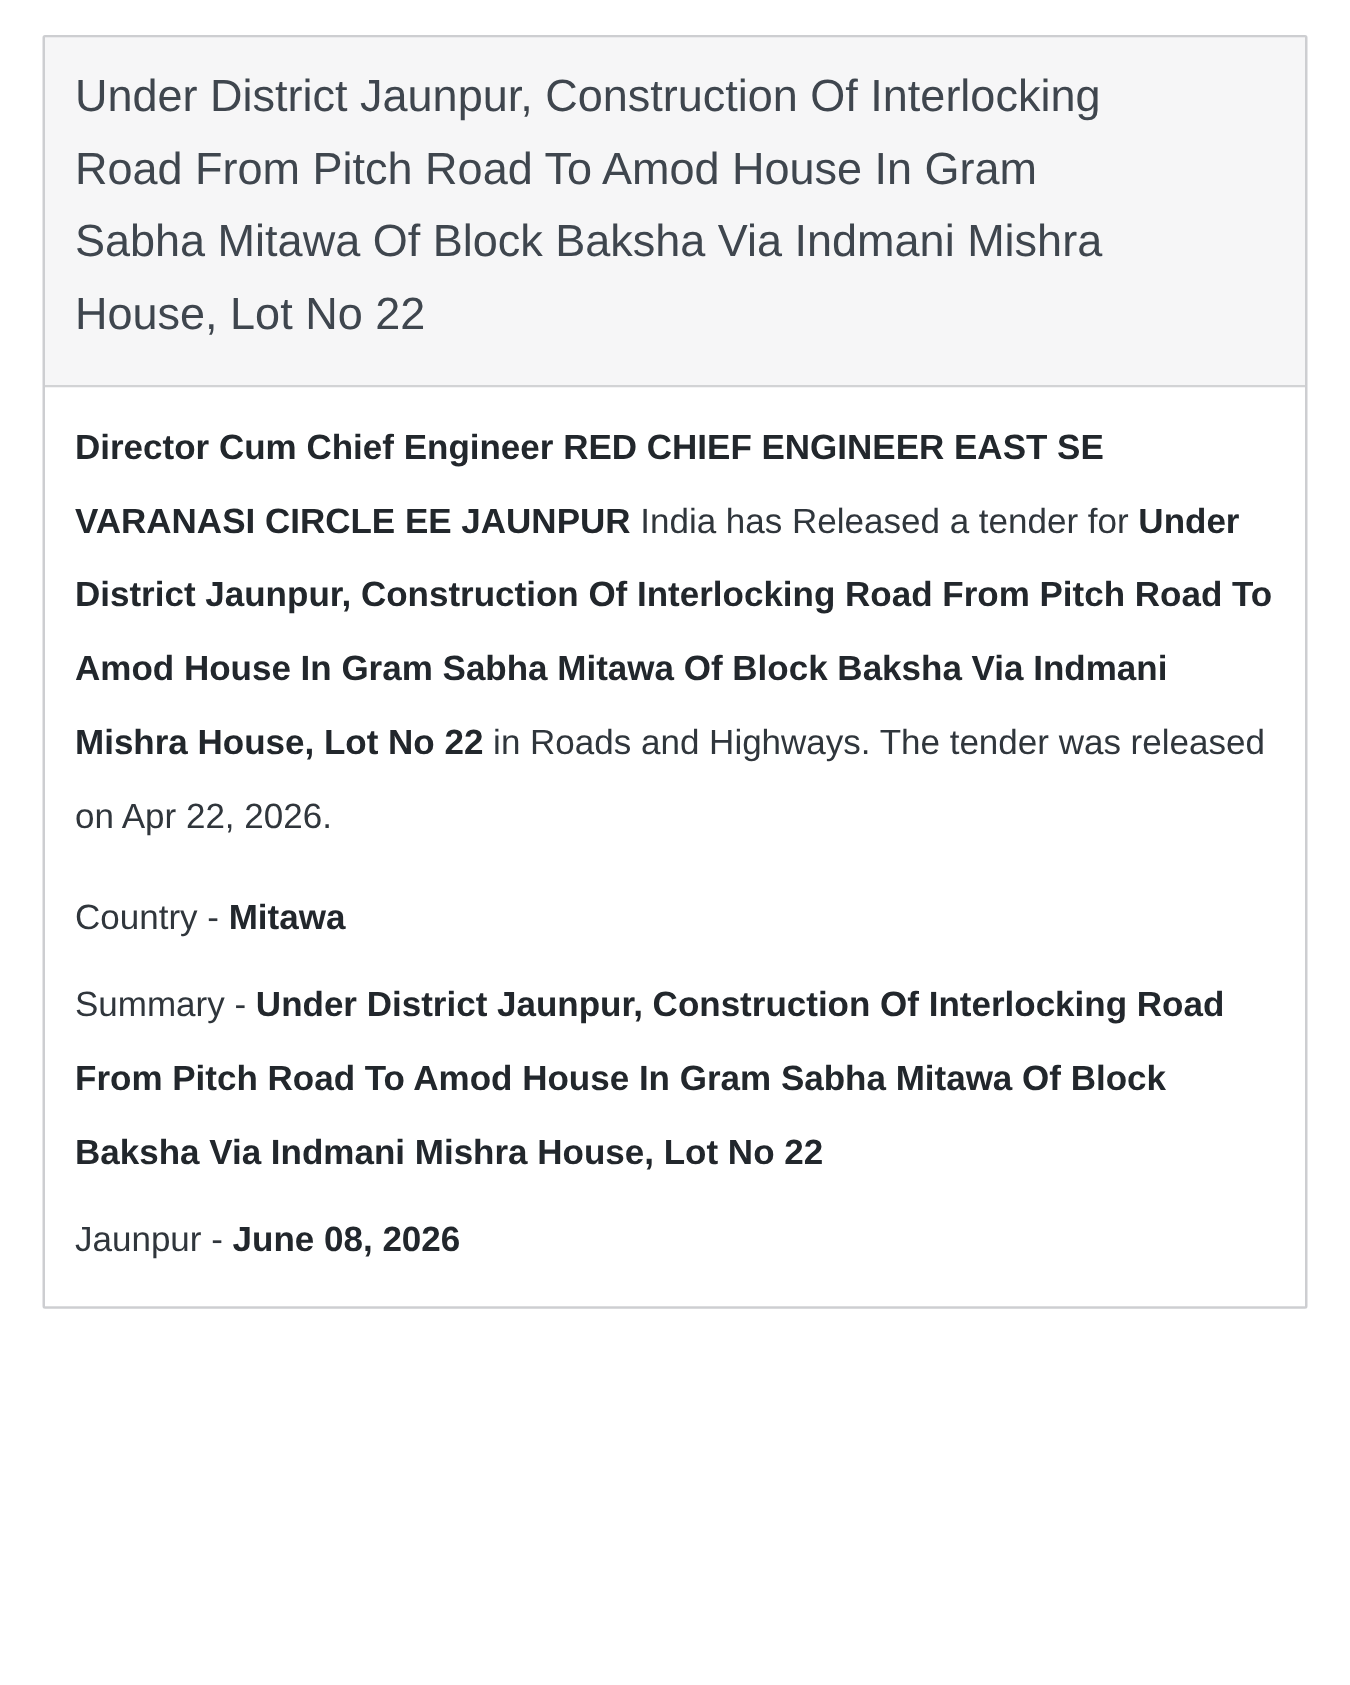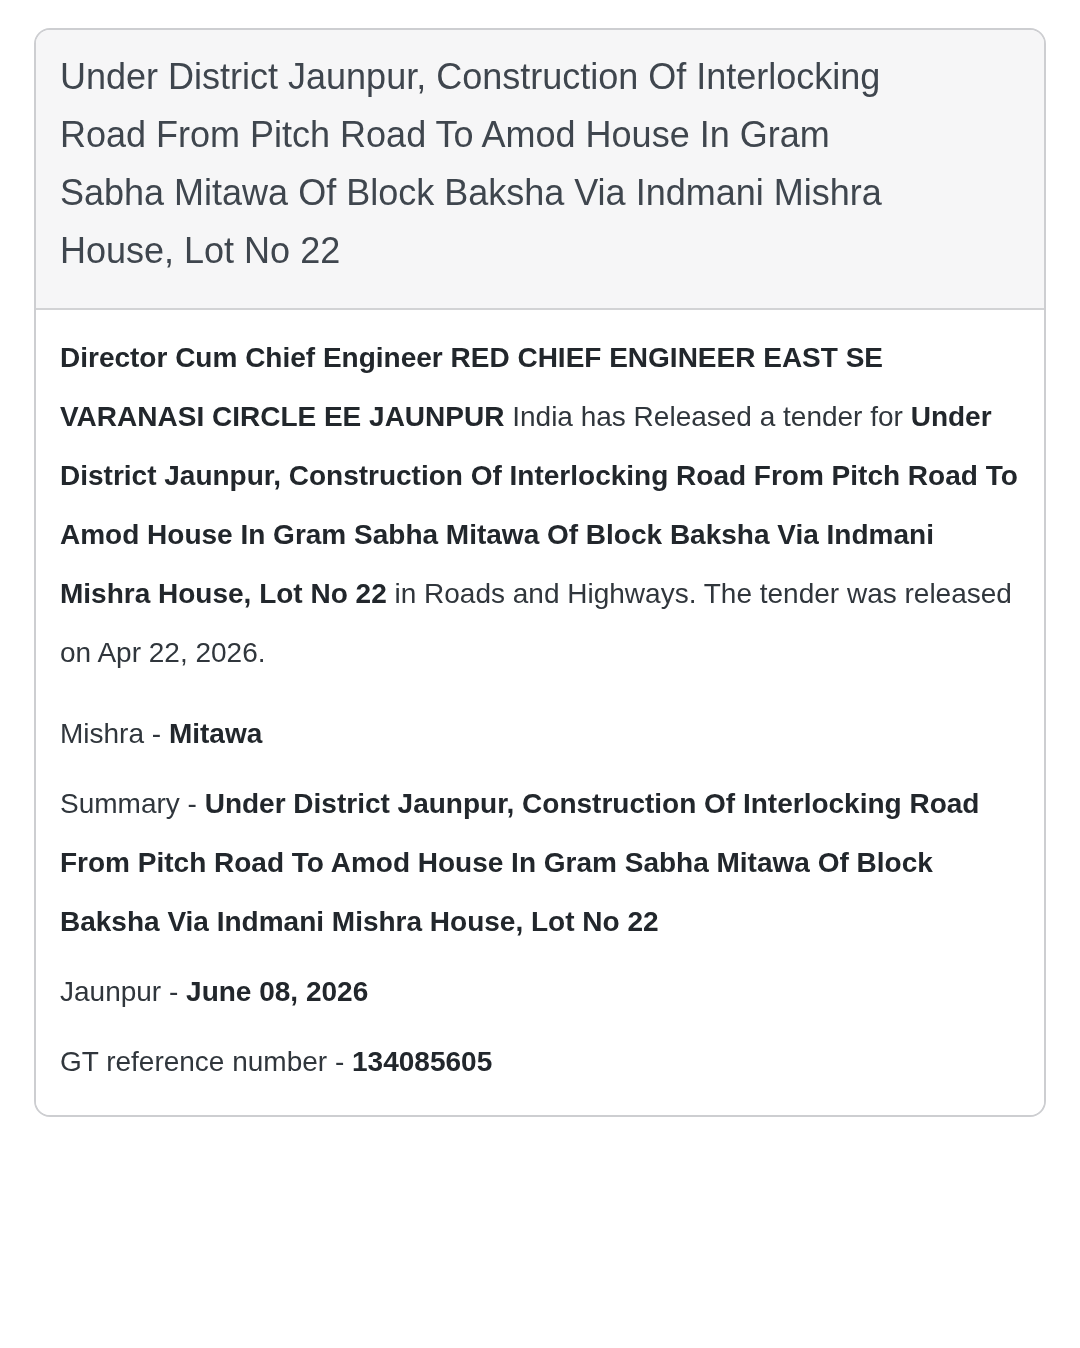--- a/index.html
+++ b/index.html
@@ -9,21 +9,21 @@
   }
   .page {
     width: 1080px;
     min-height: 1348px;
     padding: 28px 34px 40px 34px;
     background: #ffffff;
   }
   .tender-card {
     width: 100%;
     border: 2px solid #cdced1;
-    border-radius: 16px;
+    border-radius: 2px;
     overflow: hidden;
     background: #ffffff;
   }
   .card-header {
     background: #f6f6f7;
     padding: 18px 24px 28px 24px;
     border-bottom: 2px solid #d2d3d5;
   }
   .card-header .title {
     font-size: 36px;
@@ -60,24 +60,23 @@
   <div class="tender-card">
 
     <div class="card-header">
       <div class="title">Under District Jaunpur, Construction Of Interlocking Road From Pitch Road To Amod House In Gram Sabha Mitawa Of Block Baksha Via Indmani Mishra House, Lot No 22</div>
     </div>
 
     <div class="card-body">
 
       <p class="intro"><b>Director Cum Chief Engineer RED CHIEF ENGINEER EAST SE VARANASI CIRCLE EE JAUNPUR</b><span> India has Released a tender for </span><b>Under District Jaunpur, Construction Of Interlocking Road From Pitch Road To Amod House In Gram Sabha Mitawa Of Block Baksha Via Indmani Mishra House, Lot No 22</b><span> in Roads and Highways. The tender was released on Apr 22, 2026.</span></p>
 
-      <p class="field-row"><span>Mishra - </span><b>Mitawa</b></p>
+      <p class="field-row"><span>Country - </span><b>Mitawa</b></p>
 
       <p class="field-row"><span>Summary - </span><b>Under District Jaunpur, Construction Of Interlocking Road From Pitch Road To Amod House In Gram Sabha Mitawa Of Block Baksha Via Indmani Mishra House, Lot No 22</b></p>
 
       <p class="field-row"><span>Jaunpur - </span><b>June 08, 2026</b></p>
 
-      <p class="field-row"><span>GT reference number - </span><b>134085605</b></p>
 
 
     </div>
   </div>
 </div>
 
 </body></html>

